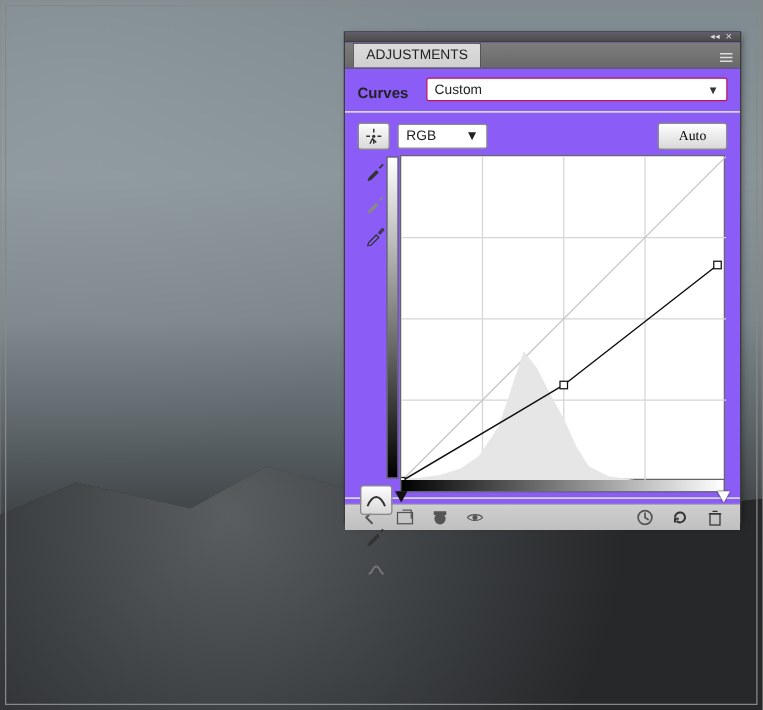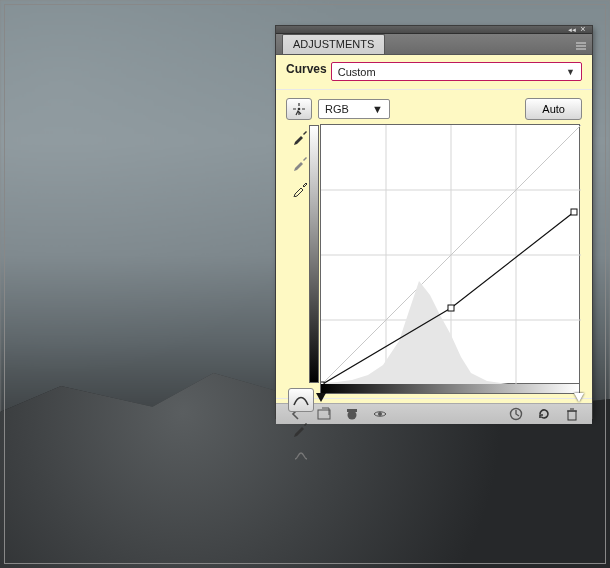--- a/index.html
+++ b/index.html
@@ -17,21 +17,21 @@
     background:
       radial-gradient(circle at 30% 40%, #5a5e60 0%, #3f4244 35%, #26282a 70%),
       radial-gradient(circle at 60% 70%, #4b4e50 0%, #2f3234 50%, #1e2022 90%);
     clip-path: polygon(0% 40%, 10% 30%, 25% 38%, 35% 25%, 50% 35%, 65% 22%, 80% 40%, 100% 35%, 100% 100%, 0% 100%);
   }
 
   .frame { position:absolute; left:4px; top:4px; right:4px; bottom:4px; border:1px solid #888; background:transparent; }
 
   .panel {
     position: absolute; top: 26px; right: 18px; width: 316px; height: 392px;
-    background: #fef9c3;
+    background: #8b5cf6;
     box-shadow: 0 0 0 1px #3c3c3c, 2px 2px 6px rgba(0,0,0,.4);
     display: flex; flex-direction: column;
     font-size: 11px; color: #222;
   }
 
   .panel-topbar {
     height: 11px;
     background: linear-gradient(#606060,#4a4a4a);
     border-bottom: 1px solid #2f2f2f;
     display:flex; justify-content:flex-end; align-items:center; gap:2px; padding:0 4px;
@@ -49,21 +49,21 @@
   .tab {
     height: 20px; padding: 3px 10px 0; font-size: 11px; color:#eee;
     background: linear-gradient(#a0a0a0,#8b8b8b);
     border:1px solid #555; border-bottom:none; margin-right:2px;
     border-radius: 2px 2px 0 0;
   }
   .tab.active { background: linear-gradient(#dcdcdc,#cfcfcf); color:#222; }
   .tabbar-menu { position:absolute; right:4px; top:5px; width:14px; height:14px; display:flex; align-items:center; justify-content:center; }
   .tabbar-menu svg { width:12px; height:12px; }
 
-  .preset-row { display:flex; align-items:flex-start; gap:4px; padding: 7px 10px 4px; }
+  .preset-row { display:flex; align-items:flex-end; gap:14px; padding: 7px 10px 4px; }
   .preset-label { font-weight:bold; font-size:12px; }
   .preset-select {
     flex:1; height:19px; background:#fff; border:1px solid #be185d; border-radius:2px;
     display:flex; align-items:center; justify-content:space-between; padding:0 6px; font-size:11px;
   }
   .preset-select .caret { font-size:9px; color:#333; }
 
   .sep { height:1px; background:#b0b0b0; border-bottom:1px solid #e8e8e8; margin:4px 0; }
 
   .controls-row { display:flex; align-items:center; gap:6px; padding: 4px 10px; }
@@ -72,21 +72,21 @@
     background:linear-gradient(#fefefe,#d8d8d8);
     display:flex; align-items:center; justify-content:center;
   }
   .iconbtn svg { width:16px; height:16px; }
   .channel-select {
     width:72px; height:20px; background:#fff; border:1px solid #8a8a8a; border-radius:2px;
     display:flex; align-items:center; justify-content:space-between; padding:0 6px; font-size:11px;
   }
   .btn-auto {
     margin-left:auto; height:22px; padding:0 16px; border:1px solid #888; border-radius:3px;
-    background:linear-gradient(#fefefe,#d8d8d8); font-size:11px;
+    background:linear-gradient(#fefefe,#d8d8d8); font-size:11px;font-family:Liberation Serif, serif;
   }
 
   .main-area { display:flex; padding: 0 10px; gap:4px; }
   .left-tools { width:30px; display:flex; flex-direction:column; gap:6px; align-items:center; padding-top:2px; }
   .eyedropper { width:22px; height:20px; display:flex; align-items:center; justify-content:center; }
   .eyedropper svg { width:18px; height:18px; }
 
   .graph-wrap { flex:1; display:flex; flex-direction:column; }
   .graph-box {
     position:relative; width: 260px; height: 260px; background:#fff; border:1px solid #666;

